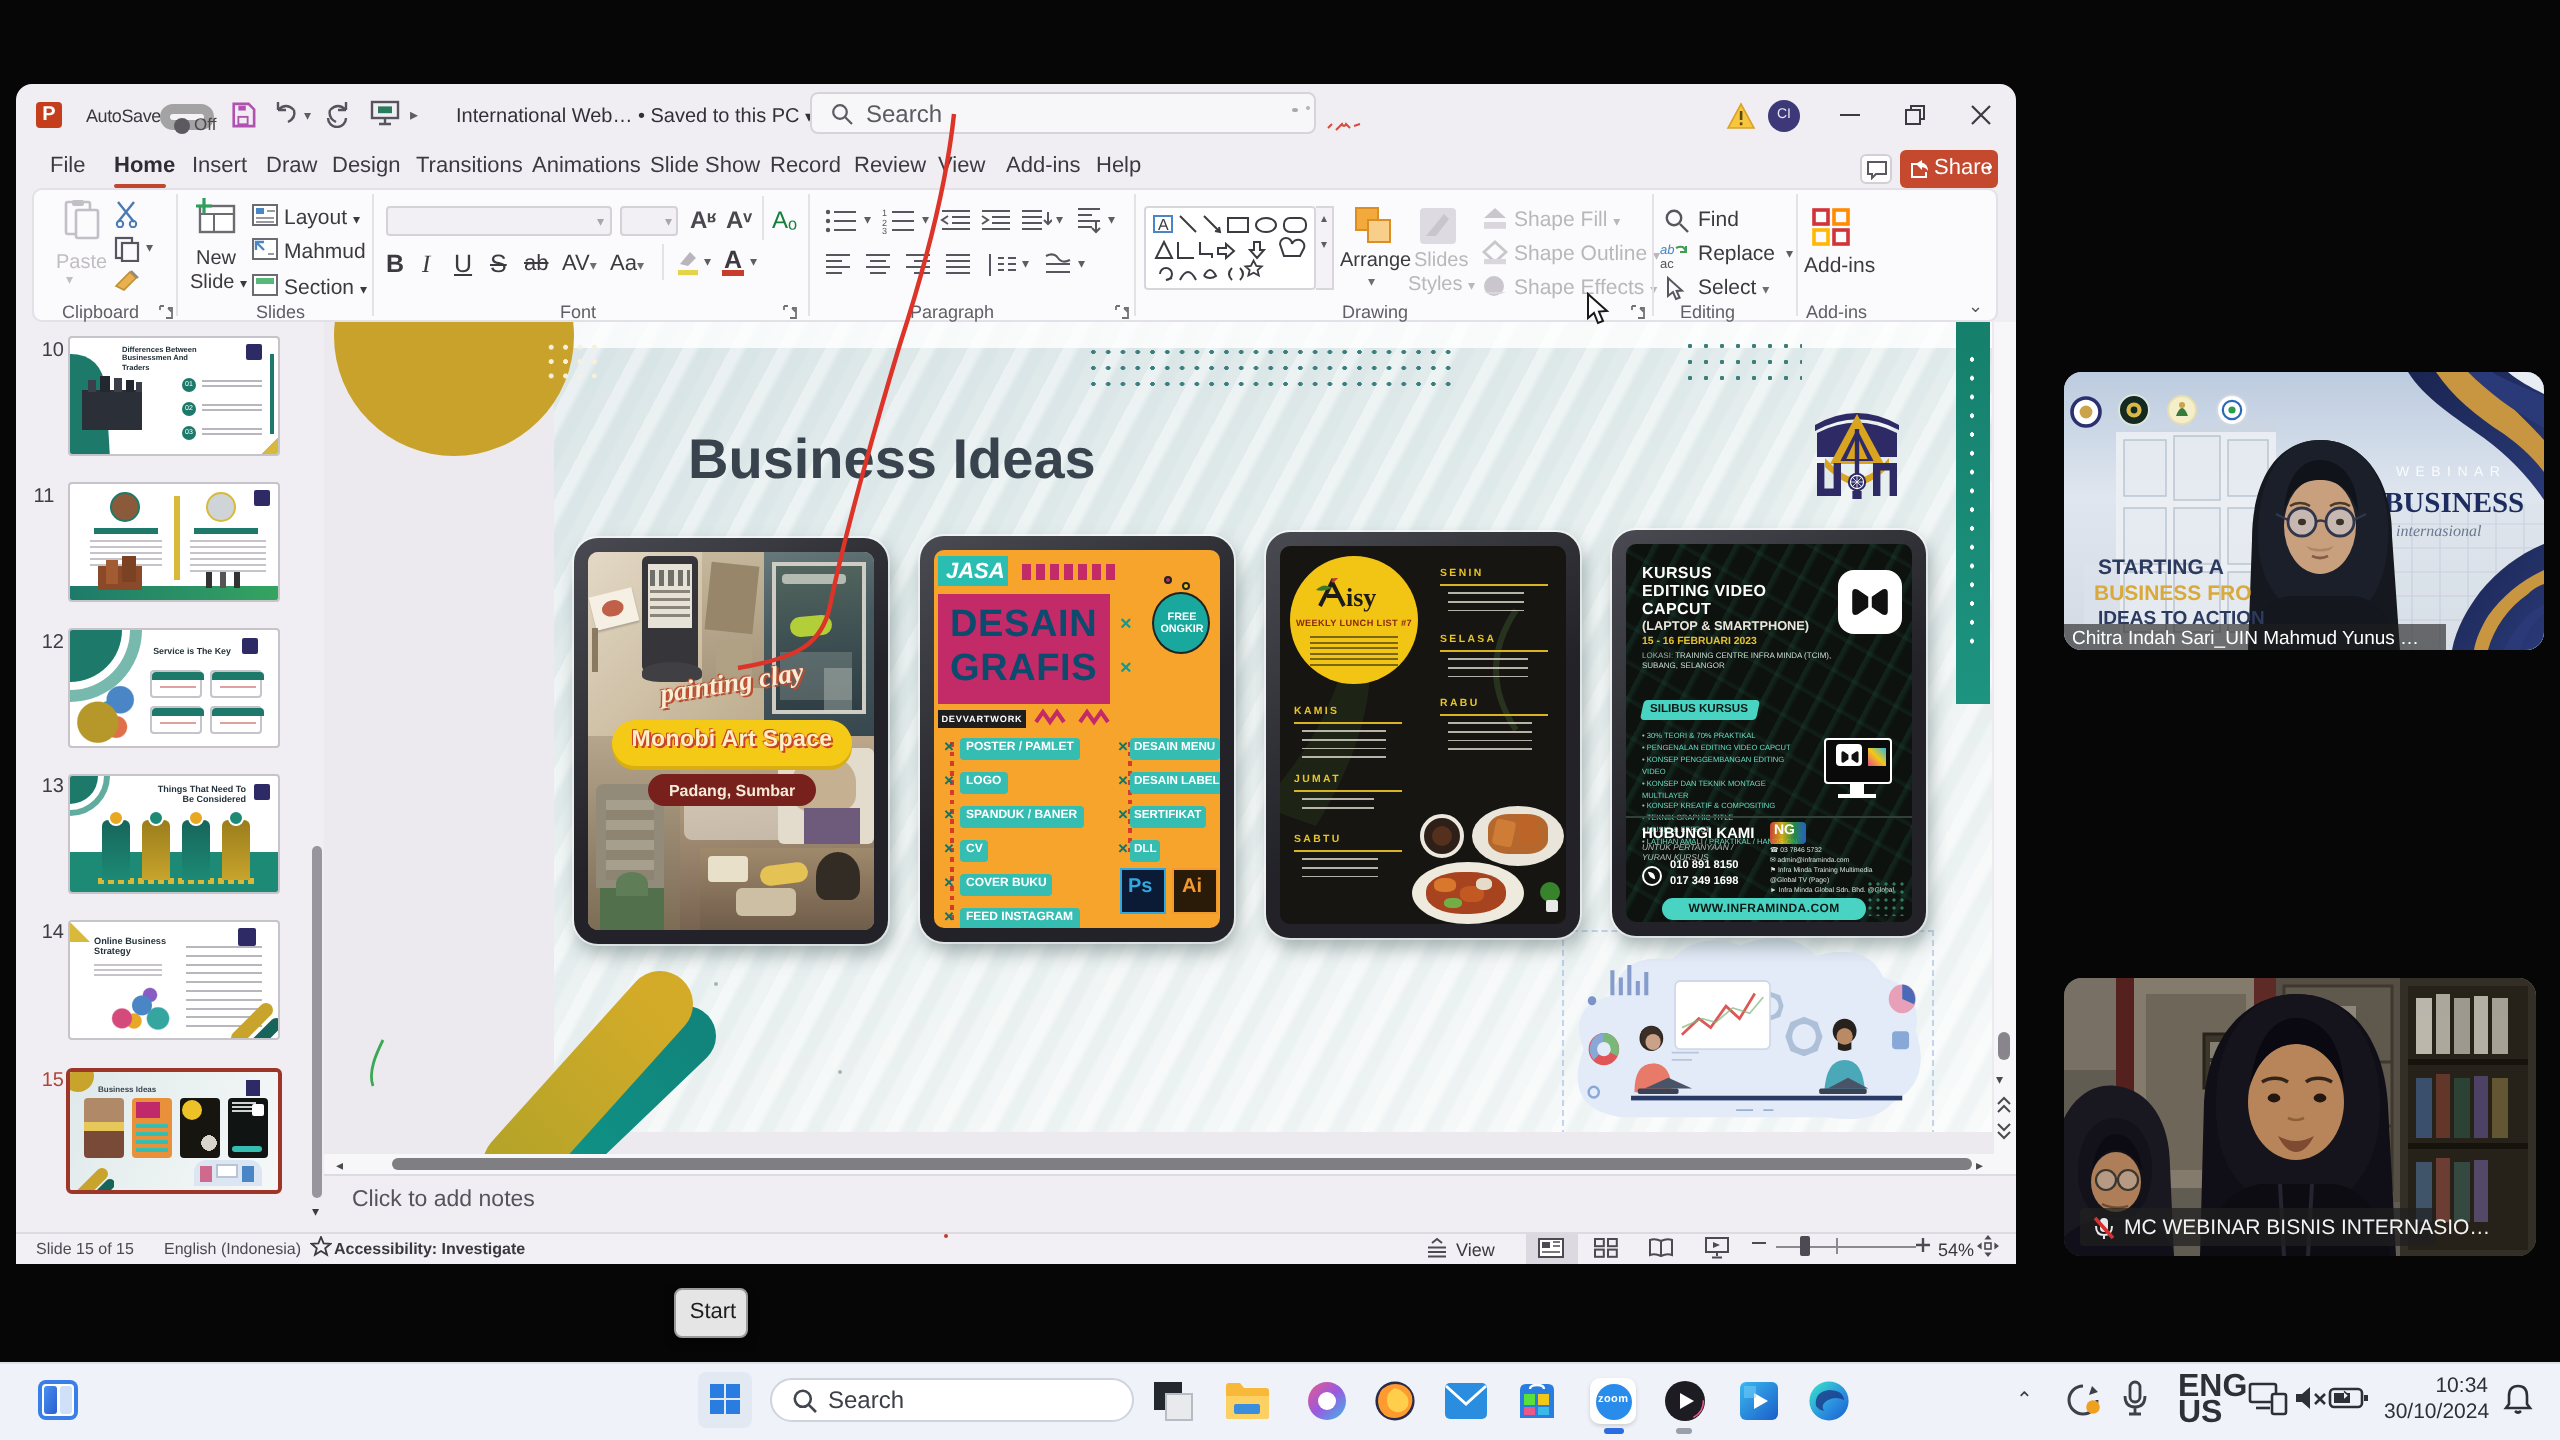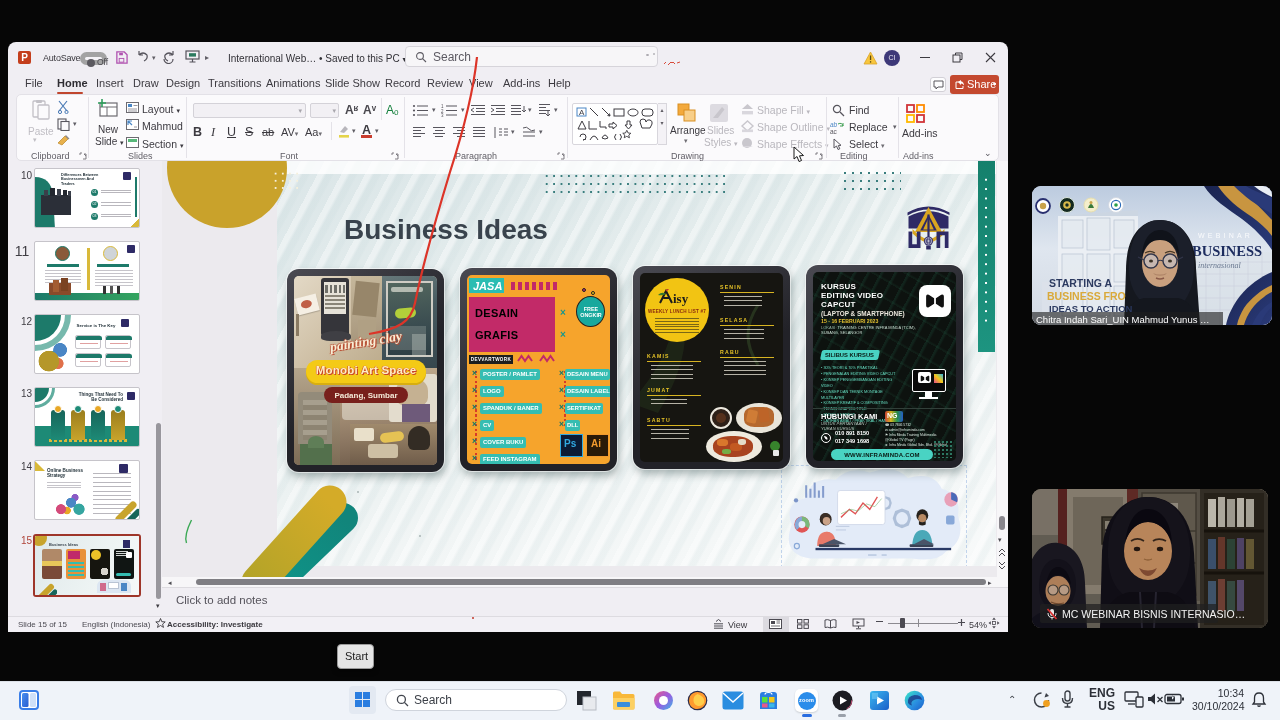--- a/index.html
+++ b/index.html
@@ -334,21 +334,21 @@
     </g>
   </svg>
 <div class="a" style="left:902px;top:127px;font-size:10.5px;color:#3c3a40">Add-ins</div>
 <div class="glabel" style="left:903px;top:151px">Add-ins</div>
 <div class="a" style="left:984px;top:148px;font-size:9px;color:#57555d">⌄</div>
 
 <div class="a" style="left:162px;top:161px;width:846px;height:426px;background:#eceaee"></div>
 
 <div class="a" style="left:8px;top:161px;width:154px;height:455px;background:#f0eef3;overflow:hidden">
   <div class="a" style="left:4px;top:9px;width:20px;text-align:right;font-size:10px;color:#3f3d43">10</div>
-  <div class="a" style="left:4px;top:82px;width:20px;text-align:center;font-size:14px;color:#3f3d43">11</div>
+  <div class="a" style="left:4px;top:82px;width:20px;text-align:center;font-size:10px;color:#3f3d43">11</div>
   <div class="a" style="left:4px;top:155px;width:20px;text-align:right;font-size:10px;color:#3f3d43">12</div>
   <div class="a" style="left:4px;top:227px;width:20px;text-align:right;font-size:10px;color:#3f3d43">13</div>
   <div class="a" style="left:4px;top:300px;width:20px;text-align:right;font-size:10px;color:#3f3d43">14</div>
   <div class="a" style="left:4px;top:374px;width:20px;text-align:right;font-size:10px;color:#b0453a">15</div>
 
   <div class="a" style="left:26px;top:7px;width:106px;height:60px;background:#fff;border:1px solid #c6c4ca;border-radius:2px;overflow:hidden">
     <path xmlns="x"><svg class="a" style="left:0;top:0" width="106" height="60" viewBox="0 0 106 60">
           <path d="M0 8 Q16 8 18 26 L20 60 L0 60 Z" fill="#1d7a6a"></path>
           <rect x="6" y="26" width="30" height="20" fill="#2b2f38"></rect>
           <rect x="9" y="21" width="4" height="6" fill="#3a3f4a"></rect>
@@ -621,21 +621,21 @@
   <div class="a" style="left:30px;top:115px;width:84px;height:10px;font-size:8px;font-weight:bold;color:#f4ead8;text-align:center">Padang, Sumbar</div>
  </div>
 </div>
 
 <div class="a" style="left:460px;top:268px;width:157px;height:203px;background:linear-gradient(145deg,#4a4a52,#222228 55%);border-radius:12px;box-shadow:0 0 0 1px rgba(255,255,255,.55), 2px 5px 9px rgba(90,110,110,.5)">
  <div class="a" style="left:7px;top:7px;width:143px;height:189px;border-radius:5px;overflow:hidden;background:#f6a42c">
   <div class="a" style="left:2px;top:3px;width:35px;height:15px;background:#2abdb2"></div>
   <div class="a" style="left:6px;top:5px;font-size:11px;font-weight:bold;color:#fff;font-style:italic">JASA</div>
   <div class="a" style="left:44px;top:7px;width:48px;height:8px;background:repeating-linear-gradient(90deg,#c22a68 0 4.4px,#f6a42c 4.4px 7px)"></div>
   <div class="a" style="left:2px;top:22px;width:86px;height:55px;background:#c22a68"></div>
-  <div class="a" style="left:8px;top:27px;font-size:11px;font-weight:bold;color:#000000;line-height:22px;letter-spacing:.3px">DESAIN<br>GRAFIS</div>
+  <div class="a" style="left:8px;top:27px;font-size:19px;font-weight:bold;color:#0c4a6e;line-height:22px;letter-spacing:.3px">DESAIN<br>GRAFIS</div>
   <div class="a" style="left:93px;top:32px;font-size:10px;font-weight:bold;color:#18978d">×</div>
   <div class="a" style="left:93px;top:54px;font-size:10px;font-weight:bold;color:#18978d">×</div>
   <div class="a" style="left:2px;top:80px;width:44px;height:9px;background:#1e1e1e;color:#fff;font-size:4.6px;font-weight:bold;text-align:center;line-height:9px;letter-spacing:.4px">DEVVARTWORK</div>
   <svg class="a" style="left:50px;top:79px" width="42" height="9" viewBox="0 0 42 9">
         <path d="M1 7 l3.5 -5 3.5 5 3.5 -5 3.5 5 M23 7 l3.5 -5 3.5 5 3.5 -5 3.5 5" stroke="#c22a68" stroke-width="2" fill="none"></path>
       </svg>
   <div class="a" style="left:109px;top:21px;width:29px;height:31px;background:#18a89d;border-radius:50%;border:1.5px solid #222"></div>
   <div class="a" style="left:113px;top:31px;width:22px;height:13px;font-size:5.4px;font-weight:bold;color:#fff;text-align:center;line-height:6px">FREE<br>ONGKIR</div>
   <div class="a" style="left:115px;top:13px;width:4px;height:4px;border-radius:50%;background:#c22a68;border:1px solid #222"></div>
   <div class="a" style="left:124px;top:16px;width:4px;height:4px;border-radius:50%;background:#f2c818;border:1px solid #222"></div>
@@ -938,21 +938,21 @@
 <div class="a" style="left:1008px;top:694px;font-size:10px;color:#3c4048">⌃</div>
 <svg class="a" style="left:1032px;top:691px" width="19" height="18" viewBox="0 0 19 18">
     <path d="M9.5 2 A7 7 0 1 0 16.5 9" fill="none" stroke="#3c4048" stroke-width="1.5"></path>
     <path d="M14 2 L17 5 L12.5 6.5 Z" fill="#3c4048"></path>
     <circle cx="14.5" cy="12.5" r="3.4" fill="#f0a020"></circle>
   </svg>
 <svg class="a" style="left:1061px;top:690px" width="13" height="19" viewBox="0 0 13 19">
     <rect x="4" y="1" width="5" height="10" rx="2.5" fill="none" stroke="#3c4048" stroke-width="1.4"></rect>
     <path d="M1.5 8 Q1.5 13.5 6.5 13.5 Q11.5 13.5 11.5 8 M6.5 13.5 V17 M3.5 17 h6" fill="none" stroke="#3c4048" stroke-width="1.4"></path>
   </svg>
-<div class="a" style="left:1089px;top:687px;font-size:12px;color:#2c3038;line-height:13px;font-weight:bold;text-align:right">ENG<br><span style="font-weight:bold">US</span></div>
+<div class="a" style="left:1089px;top:687px;font-size:16px;color:#2c3038;line-height:13px;font-weight:bold;text-align:left">ENG<br><span style="font-weight:bold">US</span></div>
 <svg class="a" style="left:1124px;top:691px" width="20" height="17" viewBox="0 0 20 17">
     <rect x="1" y="1" width="13" height="9" rx="1" fill="none" stroke="#2c3038" stroke-width="1.3"></rect>
     <path d="M4 13 h7" stroke="#2c3038" stroke-width="1.3"></path>
     <rect x="12" y="6" width="7" height="10" rx="1" fill="#eff3f9" stroke="#2c3038" stroke-width="1.3"></rect>
   </svg>
 <svg class="a" style="left:1147px;top:691px" width="17" height="16" viewBox="0 0 17 16">
     <path d="M1 6 h3 L8 2.5 V13.5 L4 10 H1 Z" fill="#2c3038"></path>
     <path d="M10.5 6 L15.5 11 M15.5 6 L10.5 11" stroke="#2c3038" stroke-width="1.3"></path>
   </svg>
 <svg class="a" style="left:1164px;top:692px" width="21" height="14" viewBox="0 0 21 14">

